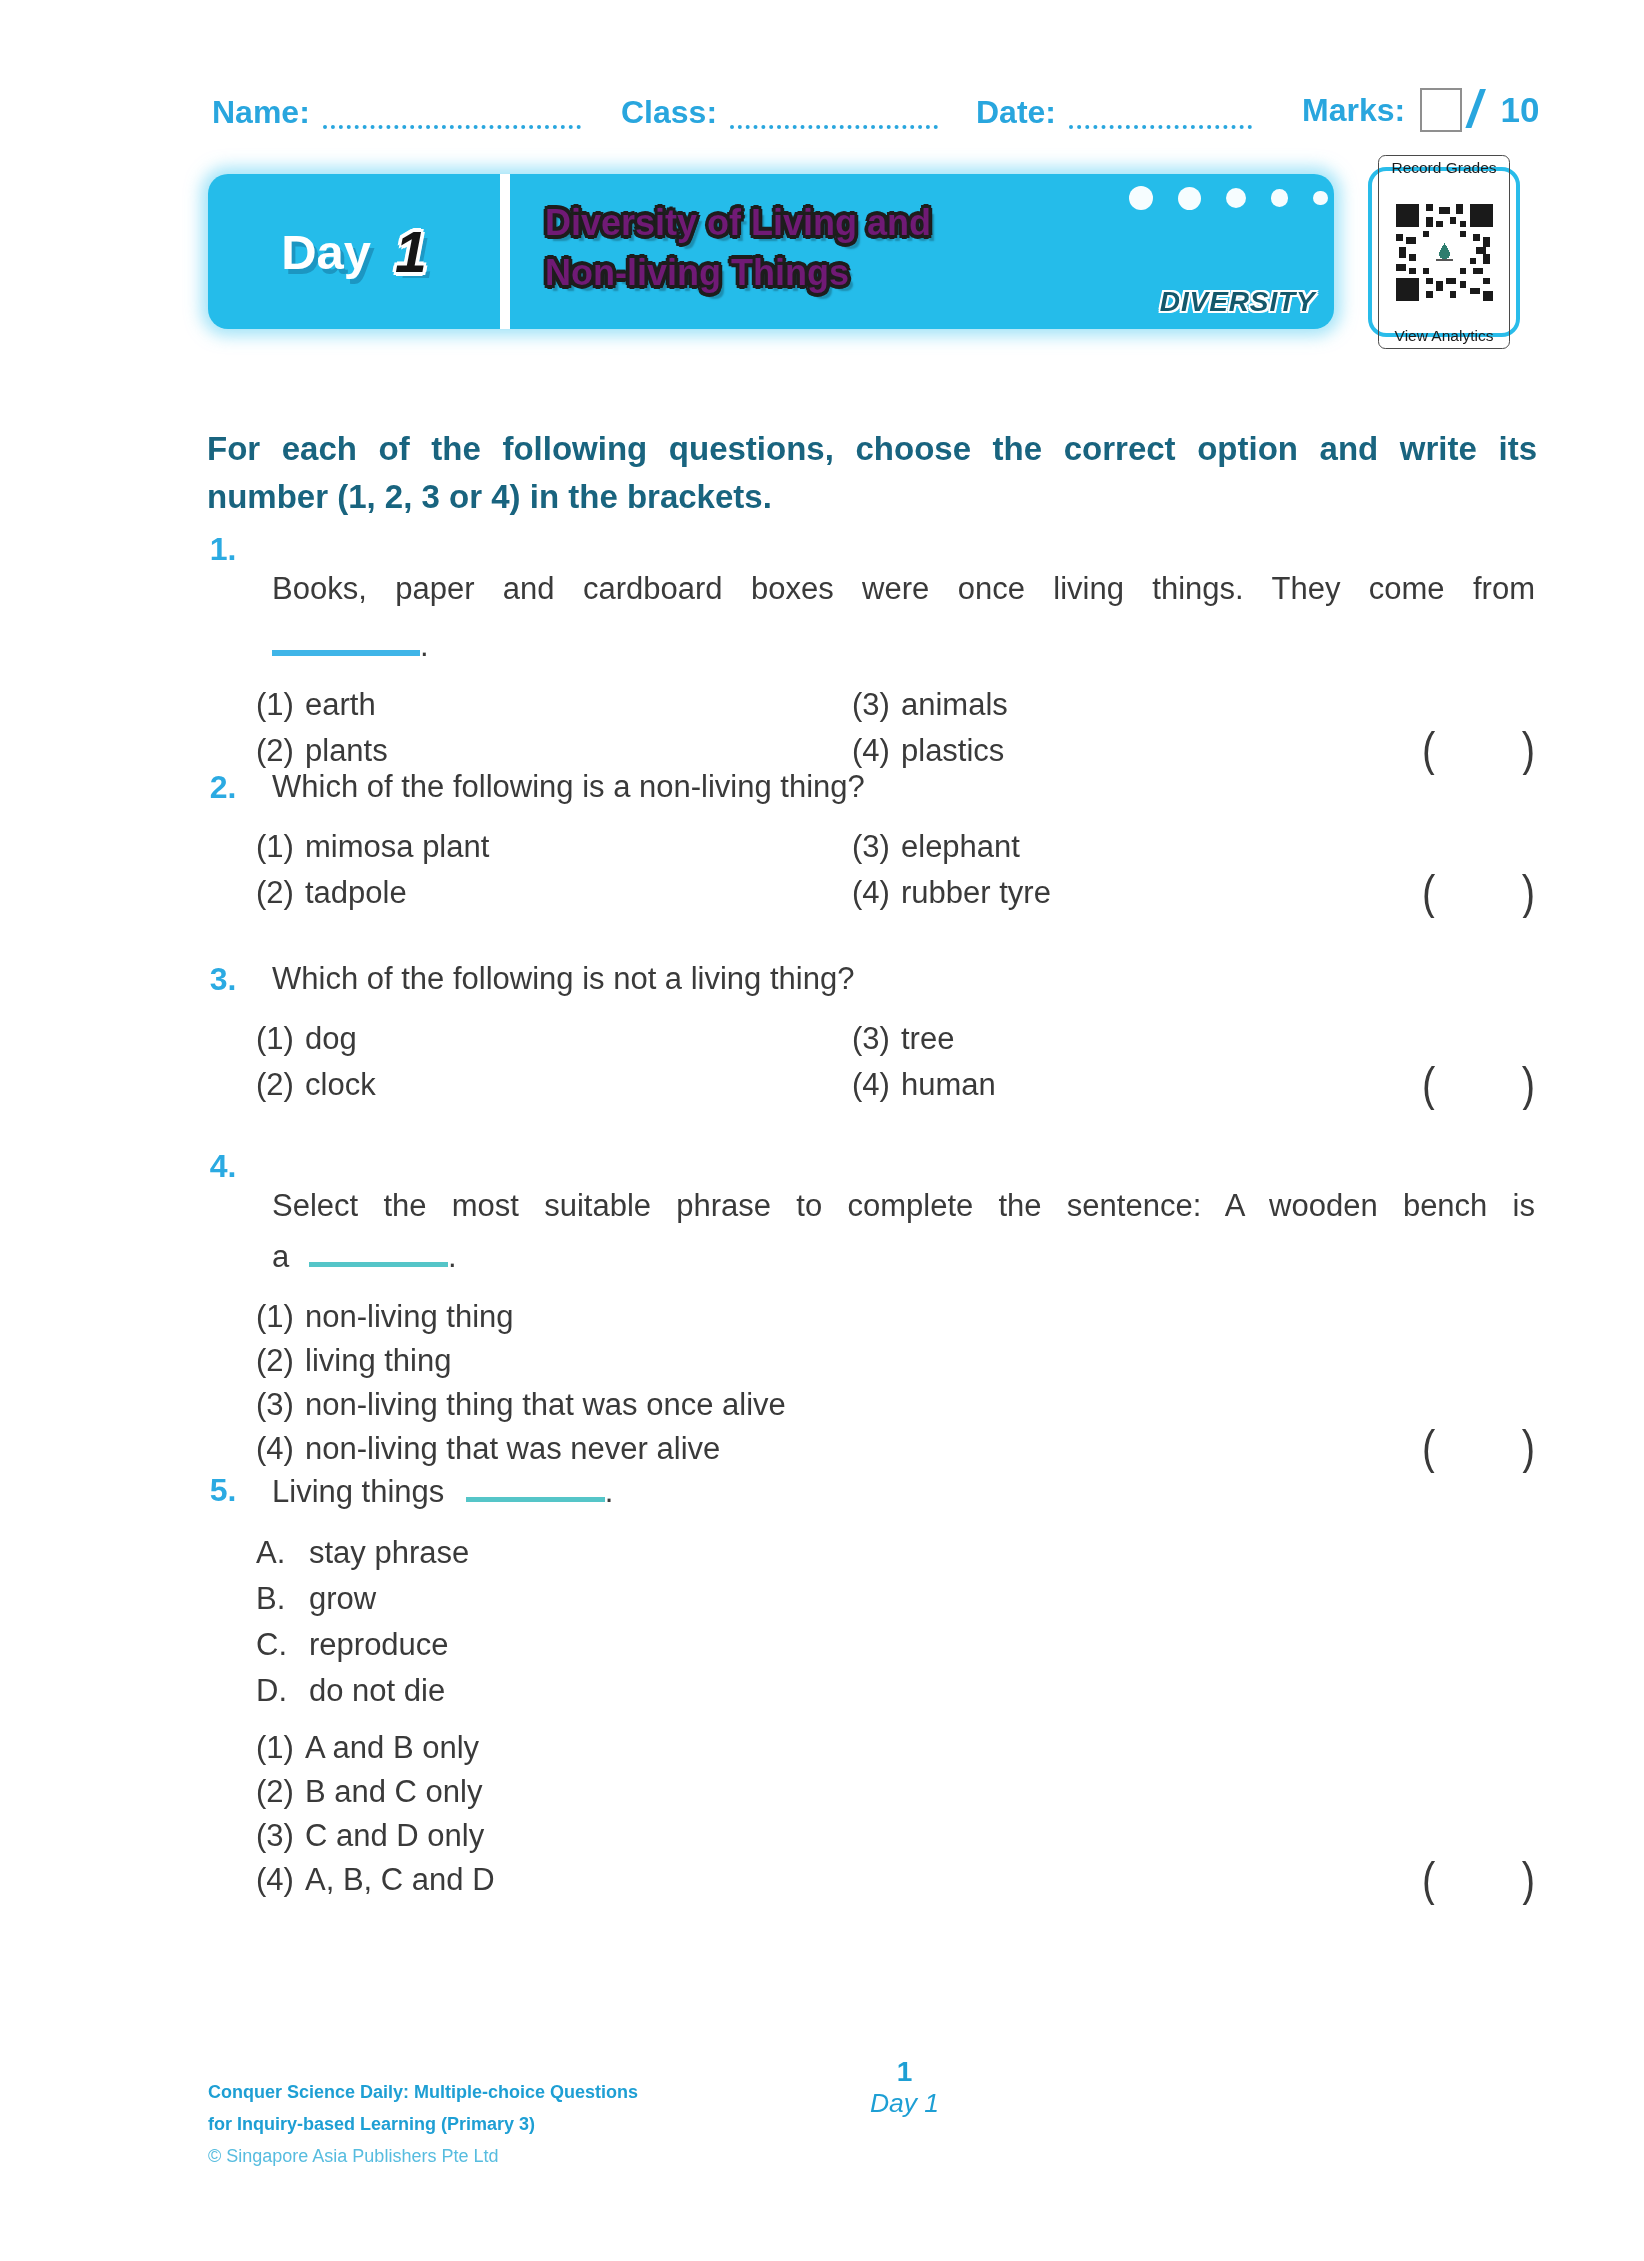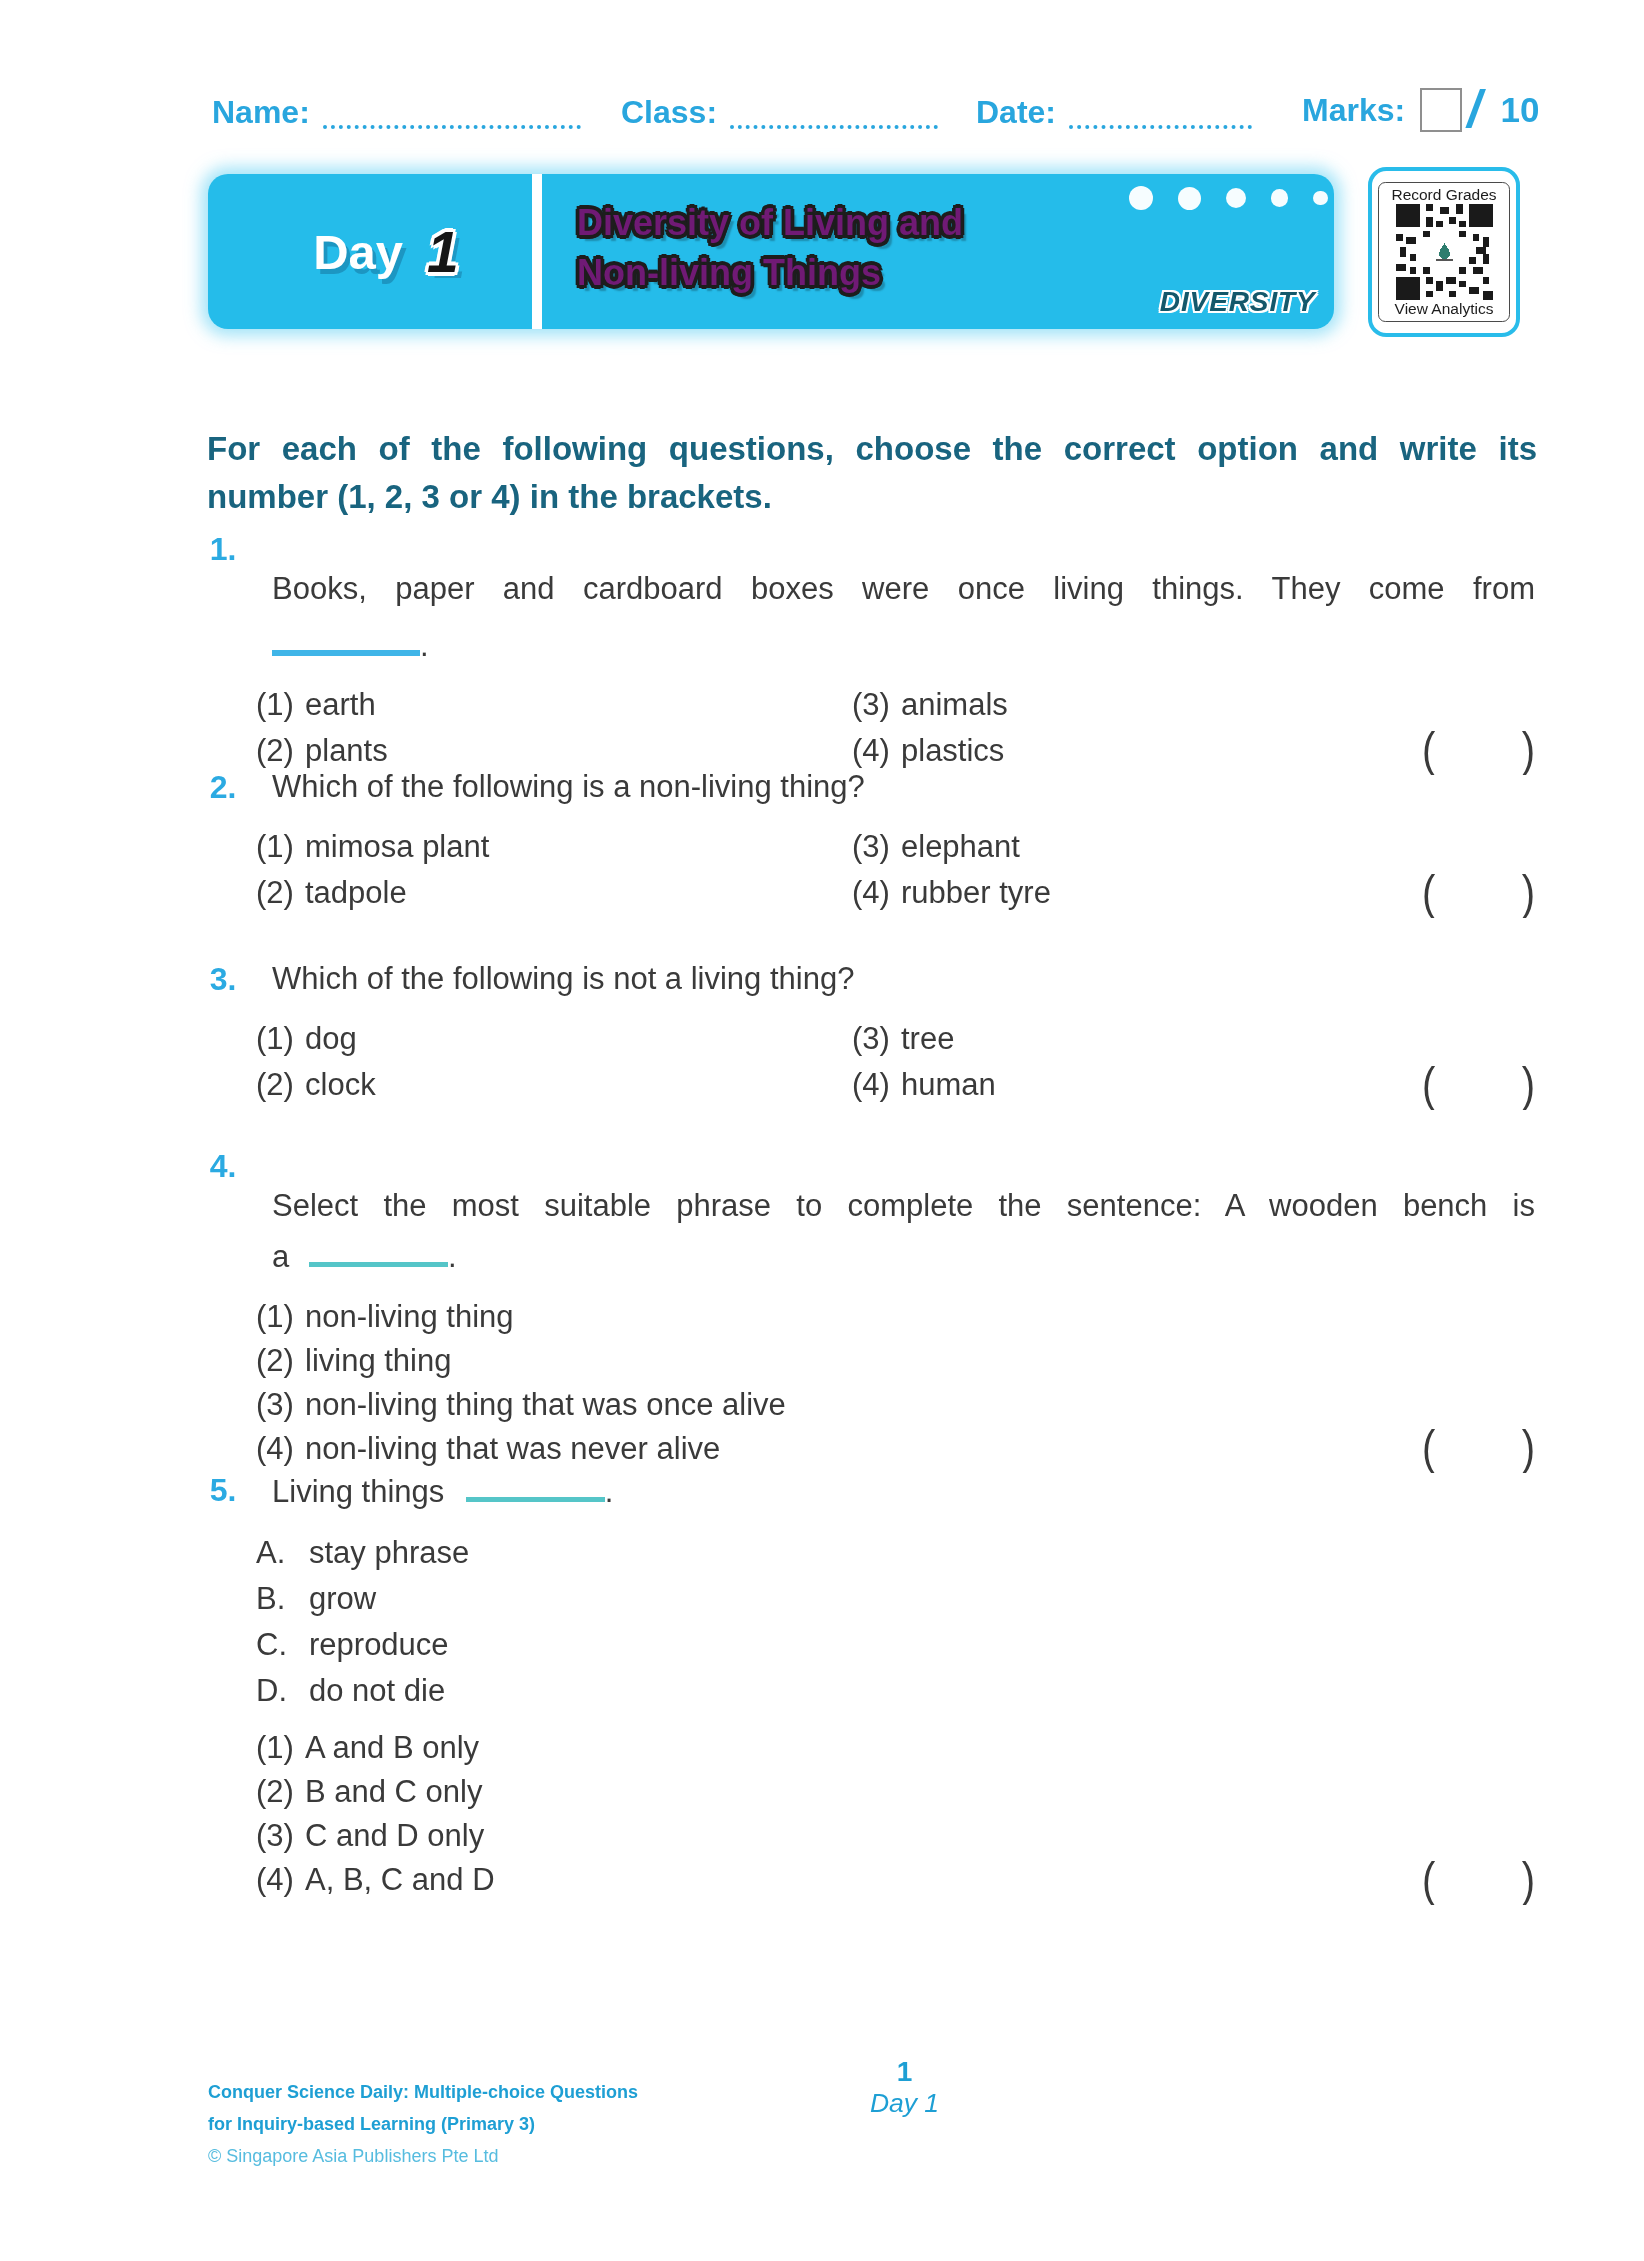--- a/index.html
+++ b/index.html
@@ -13,21 +13,21 @@
   .write-line{border-bottom:4.6px dotted #29a6de;margin:0 0 5.5px 12.8px;height:33px;}
   .marks-box{width:38px;height:40px;border:2.7px solid #8f8f8f;background:#fff;margin:0 5.5px 0 14.6px;}
   .marks-slash{color:#29a6de;font-weight:bold;font-style:italic;font-size:51px;line-height:46px;}
   .marks-total{color:#29a6de;font-weight:bold;font-size:35px;line-height:42px;margin-left:19px;}
   
   .banner{
     position:absolute;left:208px;top:174px;width:1126px;height:155px;
     background:#25bcea;border-radius:20px;display:flex;
     box-shadow:0 0 16.4px 6.4px rgba(90,205,242,.55);
   }
-  .banner-day{width:292px;display:flex;align-items:center;justify-content:center;gap:24px;padding-left:32px;}
+  .banner-day{width:292px;display:flex;align-items:center;justify-content:center;gap:24px;}
   .day-word{color:#ffffff;font-weight:800;font-size:49px;
     text-shadow:3.7px 4.6px 0 rgba(22,118,160,.55);}
   .day-num{color:#161616;font-weight:800;font-style:italic;font-size:57px;
     text-shadow:-2.7px -2.7px 0 #fff,2.7px -2.7px 0 #fff,-2.7px 2.7px 0 #fff,2.7px 2.7px 0 #fff,
                 -3.7px 0 0 #fff,3.7px 0 0 #fff,0 -3.7px 0 #fff,0 3.7px 0 #fff,
                 6.4px 6.4px 0 rgba(22,118,160,.5);}
   .banner-divider{width:10px;background:#ffffff;height:100%;}
   .banner-title{padding:24px 0 0 35px;color:#701a75;font-weight:800;font-size:36px;line-height:50px;
     text-shadow:-2.7px -2.7px 0 #1d1d1d,2.7px -2.7px 0 #1d1d1d,-2.7px 2.7px 0 #1d1d1d,2.7px 2.7px 0 #1d1d1d,
                 -3.7px 0 0 #1d1d1d,3.7px 0 0 #1d1d1d,0 -3.7px 0 #1d1d1d,0 3.7px 0 #1d1d1d,
@@ -37,21 +37,21 @@
   .d1{width:24px;height:24px;}.d2{width:23px;height:23px;}.d3{width:20px;height:20px;}
   .d4{width:17.4px;height:17.4px;}.d5{width:14.6px;height:14.6px;}
   .banner-tag{position:absolute;right:18.3px;bottom:11px;color:#14586b;font-weight:800;
     font-style:italic;font-size:28px;letter-spacing:0.9px;
     text-shadow:-1.8px -1.8px 0 #fff,1.8px -1.8px 0 #fff,-1.8px 1.8px 0 #fff,1.8px 1.8px 0 #fff,
                 -1.8px 0 0 #fff,1.8px 0 0 #fff,0 -1.8px 0 #fff,0 1.8px 0 #fff;}
   
   .qr-card{position:absolute;left:1368px;top:167px;width:152px;height:170px;background:#ffffff;
     border:4.6px solid #29bcea;border-radius:18.3px;box-sizing:border-box;
     display:flex;align-items:center;justify-content:center;}
-  .qr-inner{width:132px;height:140px;border:1.8px solid #4a4a4a;border-radius:7.3px;box-sizing:border-box;
+  .qr-inner{width:132px;height:194px;border:1.8px solid #4a4a4a;border-radius:7.3px;box-sizing:border-box;
     display:flex;flex-direction:column;align-items:center;justify-content:space-between;padding:2.7px 1.8px;}
   .qr-label{font-size:15.5px;color:#1c1c1c;white-space:nowrap;}
   
   .instructions{position:absolute;left:207px;top:385px;width:1330px;color:#19647f;
     font-weight:bold;font-size:33px;line-height:48px;}
   .just{text-align:justify;text-align-last:justify;margin-top:40px;}
   
   .q{position:absolute;left:208px;width:1327px;color:#3a3a3a;font-size:31px;}
   .q-num{position:absolute;left:1.8px;top:0;color:#2baae2;font-weight:bold;font-size:32px;line-height:42px;}
   .q-body{margin-left:64px;line-height:42px;}

